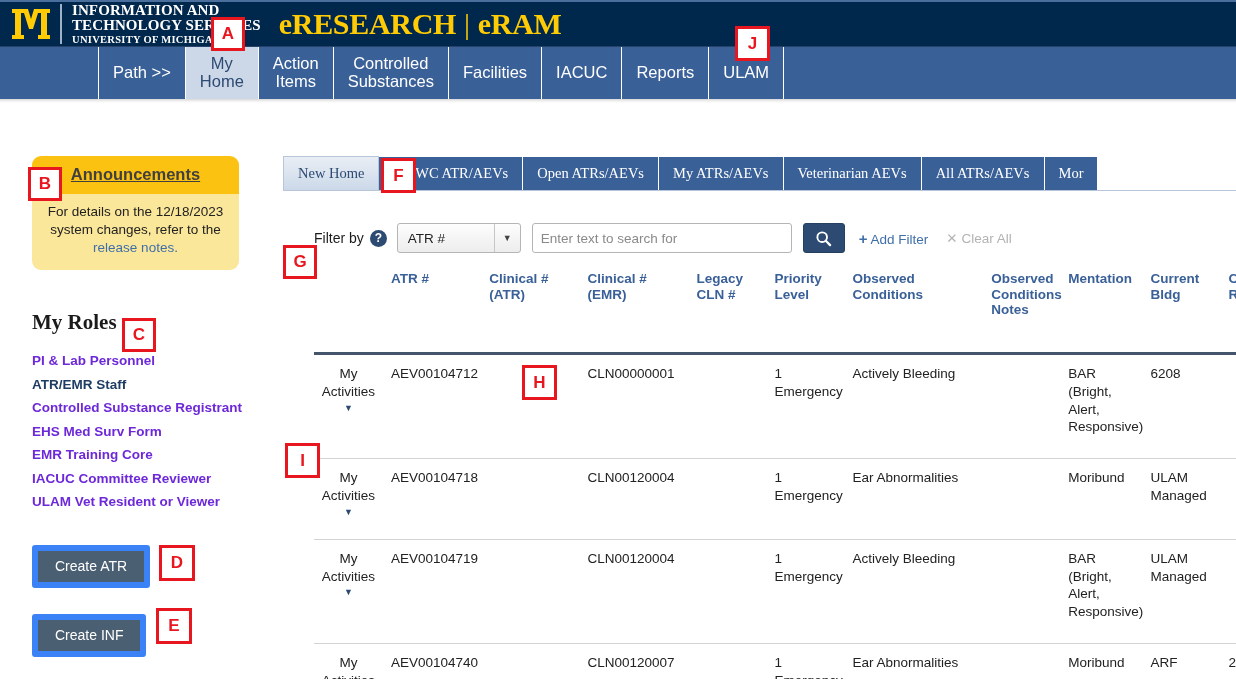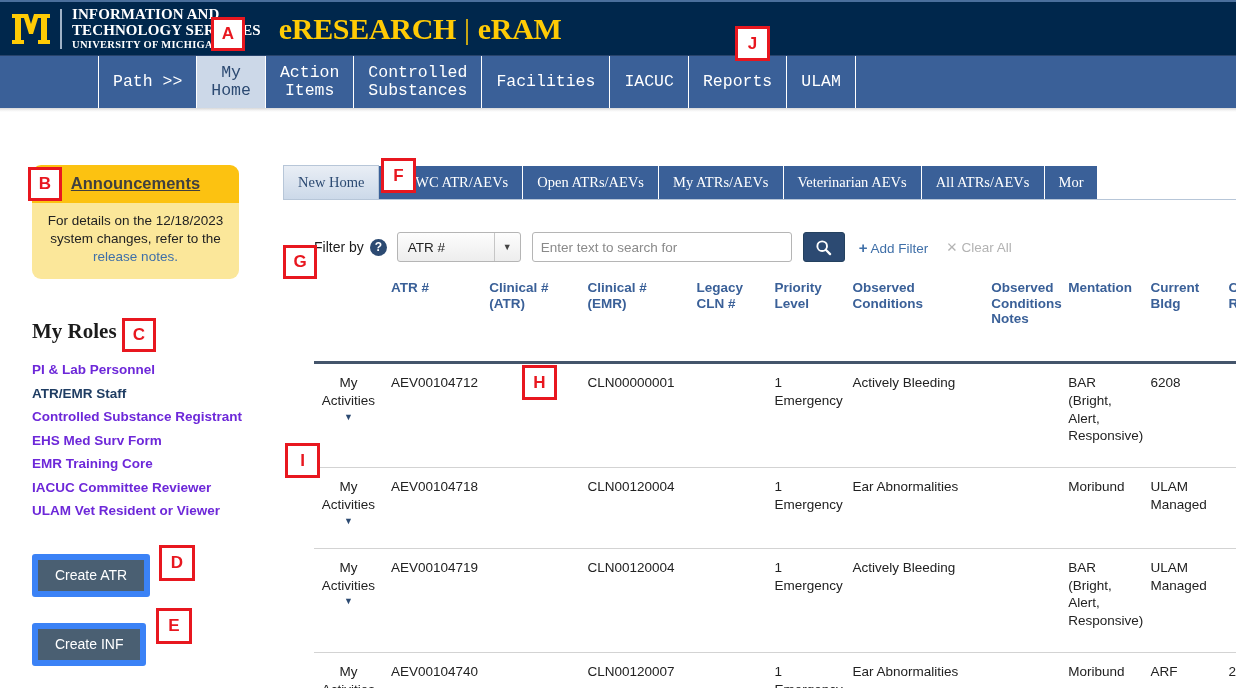--- a/index.html
+++ b/index.html
@@ -14,21 +14,21 @@
   #page {
     position: relative;
     width: 1236px; height: 688px;
     overflow: hidden;
     background: #ffffff;
   }
 
   
   .banner {
     position: relative;
-    height: 55px;
+    height: 46px;
     background: #00274c;
     border-top: 2px solid #4a6f9c;
     display: flex;
     align-items: center;
     padding-left: 10px;
   }
   .m-logo {
     width: 42px; height: 36px;
     flex: 0 0 auto;
     display: flex; align-items: center; justify-content: center;
@@ -76,21 +76,21 @@
     flex: 0 0 auto;
   }
   .nav-item {
     display: flex;
     align-items: center;
     justify-content: center;
     text-align: center;
     padding: 12px 14px;
     border-right: 1px solid #ffffff;
     color: #ffffff;
-    font-family: Liberation Mono, monospace;
+    font-family: Liberation Sans, sans-serif;
     font-size: 16.5px;
     line-height: 1.08;
     cursor: pointer;
     white-space: pre-line;
     flex: 0 0 auto;
   }
   .nav-item.active {
     background: #ccd8e8;
     color: #2c4a72;
   }

